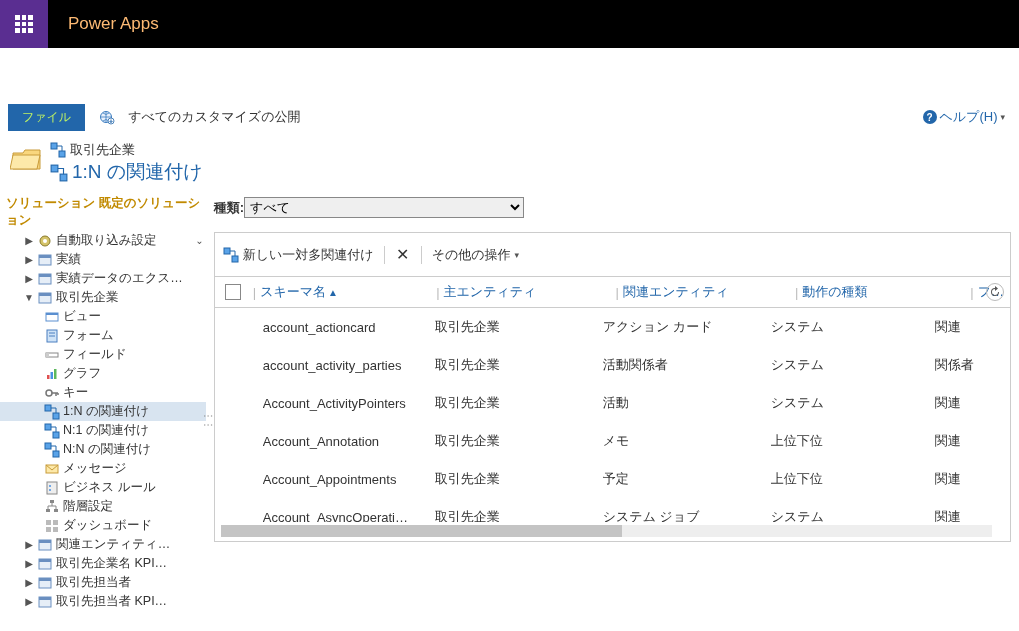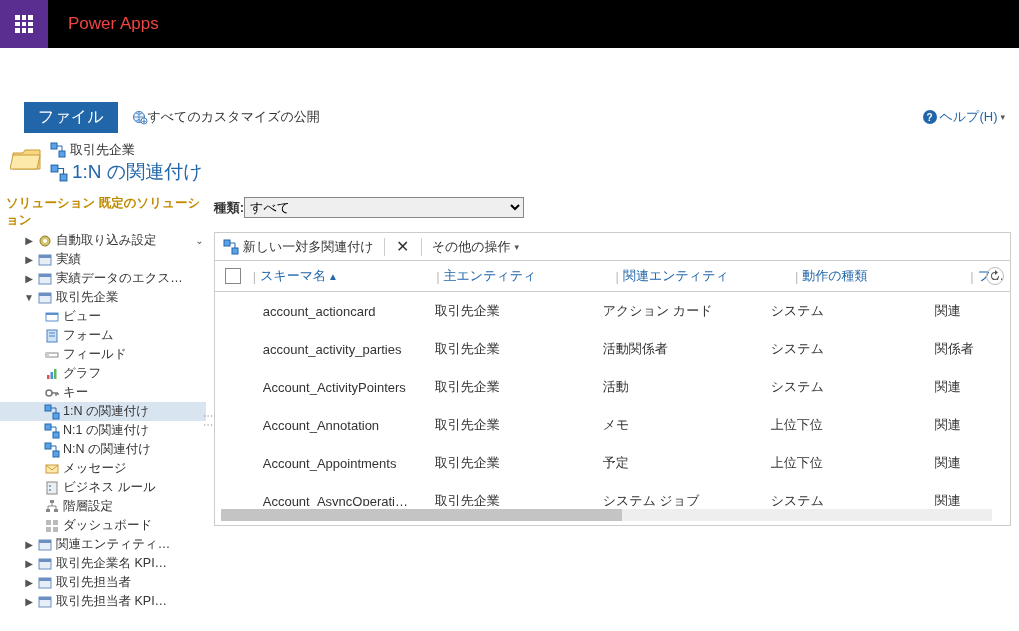--- a/index.html
+++ b/index.html
@@ -2,27 +2,27 @@
 <html><head>
 <meta charset="utf-8">
 <style>
   * { box-sizing: border-box; margin: 0; padding: 0; }
   body { font-family: "Segoe UI", Meiryo, sans-serif; font-size: 13px; color: #333; background: #fff; width: 1019px; height: 631px; overflow: hidden; }
   
   .topbar { height: 48px; background: #000; display: flex; align-items: center; }
   .waffle { width: 48px; height: 48px; background: #5a2e91; display: flex; align-items: center; justify-content: center; cursor: pointer; }
   .waffle-grid { width: 18px; height: 18px; display: grid; grid-template-columns: repeat(3,1fr); grid-template-rows: repeat(3,1fr); gap: 2px; }
   .waffle-grid span { background: #fff; }
-  .app-title { color: #ef4444; font-size: 17px; margin-left: 20px; font-weight: 400; }
+  .app-title { color: #fdba74; font-size: 17px; margin-left: 20px; font-weight: 400; }
   
   .whitespace { height: 55px; }
   
   .ribbon { height: 28px; display: flex; align-items: center; position: relative; border-bottom: 0; }
-  .file-tab { background: #2266aa; color: #ffffff; padding: 5px 14px; font-size: 16px; margin-left: 24px; }
-  .publish-btn { display: flex; align-items: center; margin-left: 14px; gap: 0; }
+  .file-tab { background: #2266aa; color: #bef264; padding: 5px 14px; font-size: 12px; margin-left: 8px; }
+  .publish-btn { display: flex; align-items: center; margin-left: 14px; gap: 13px; }
   .globe-icon { width: 16px; height: 16px; display: inline-flex; align-items: center; justify-content: center; }
   .help-link { margin-left: auto; margin-right: 14px; display: flex; align-items: center; gap: 3px; color: #2266aa; }
   .help-icon { width: 14px; height: 14px; border-radius: 50%; background: #2266aa; color: #fff; display: inline-flex; align-items: center; justify-content: center; font-size: 10px; font-weight: bold; }
   
   .page-head { display: flex; align-items: flex-start; padding: 10px 4px 4px 10px; gap: 6px; }
   .folder-icon { width: 34px; height: 28px; display: inline-flex; align-items: center; justify-content: center; margin-top:4px; }
   .page-title-block { display: flex; flex-direction: column; }
   .page-subtitle { font-size: 13px; color: #333; display:flex; align-items:center; gap:4px; }
   .page-main-title { font-size: 19px; color: #2266aa; display:flex; align-items:center; gap:6px; }
   .rel-icon { width:16px; height:16px; }
@@ -38,21 +38,21 @@
   .tree-label {}
   .tree-lvl1 { padding-left: 24px; }
   .tree-lvl2 { padding-left: 44px; }
   .tree-item.selected { background: #d8e4f0; }
   
   .content { flex: 1; padding: 0 8px 0 6px; display:flex; flex-direction:column; position:relative; }
   .filter-row { display: flex; align-items: center; padding: 8px 0 14px 0; }
   .filter-label { font-weight: bold; font-size: 13px; }
   .filter-select { width: 280px; font-size: 13px; padding:1px; border:1px solid #888; }
   
-  .toolbar { display: flex; align-items: center; gap: 10px; border: 1px solid #ccc; background:#fff; padding: 4px 8px; }
+  .toolbar { display: flex; align-items: center; gap: 10px; border: 1px solid #ccc; background:#fff; padding: 12px 8px; }
   .tbtn { display: flex; align-items: center; gap: 4px; color: #333; }
   .xbtn { width:16px; text-align:center; font-size:16px; color:#333; }
   .sep { width:1px; height:18px; background:#ccc; }
   .dropdown-caret { font-size:9px; color:#555; }
   
   .grid-header { display:flex; align-items:center; border:1px solid #ccc; border-top:0; padding: 6px 6px; position:relative; }
   .hcell { color:#2266aa; font-size:13px; display:flex; align-items:center; gap:2px; }
   .hsep { color:#bbb; margin:0 4px; }
   .hcb { width:16px; height:16px; border:1px solid #888; background:#fff; margin:0 8px 0 4px; }
   .col-schema { width: 172px; }

